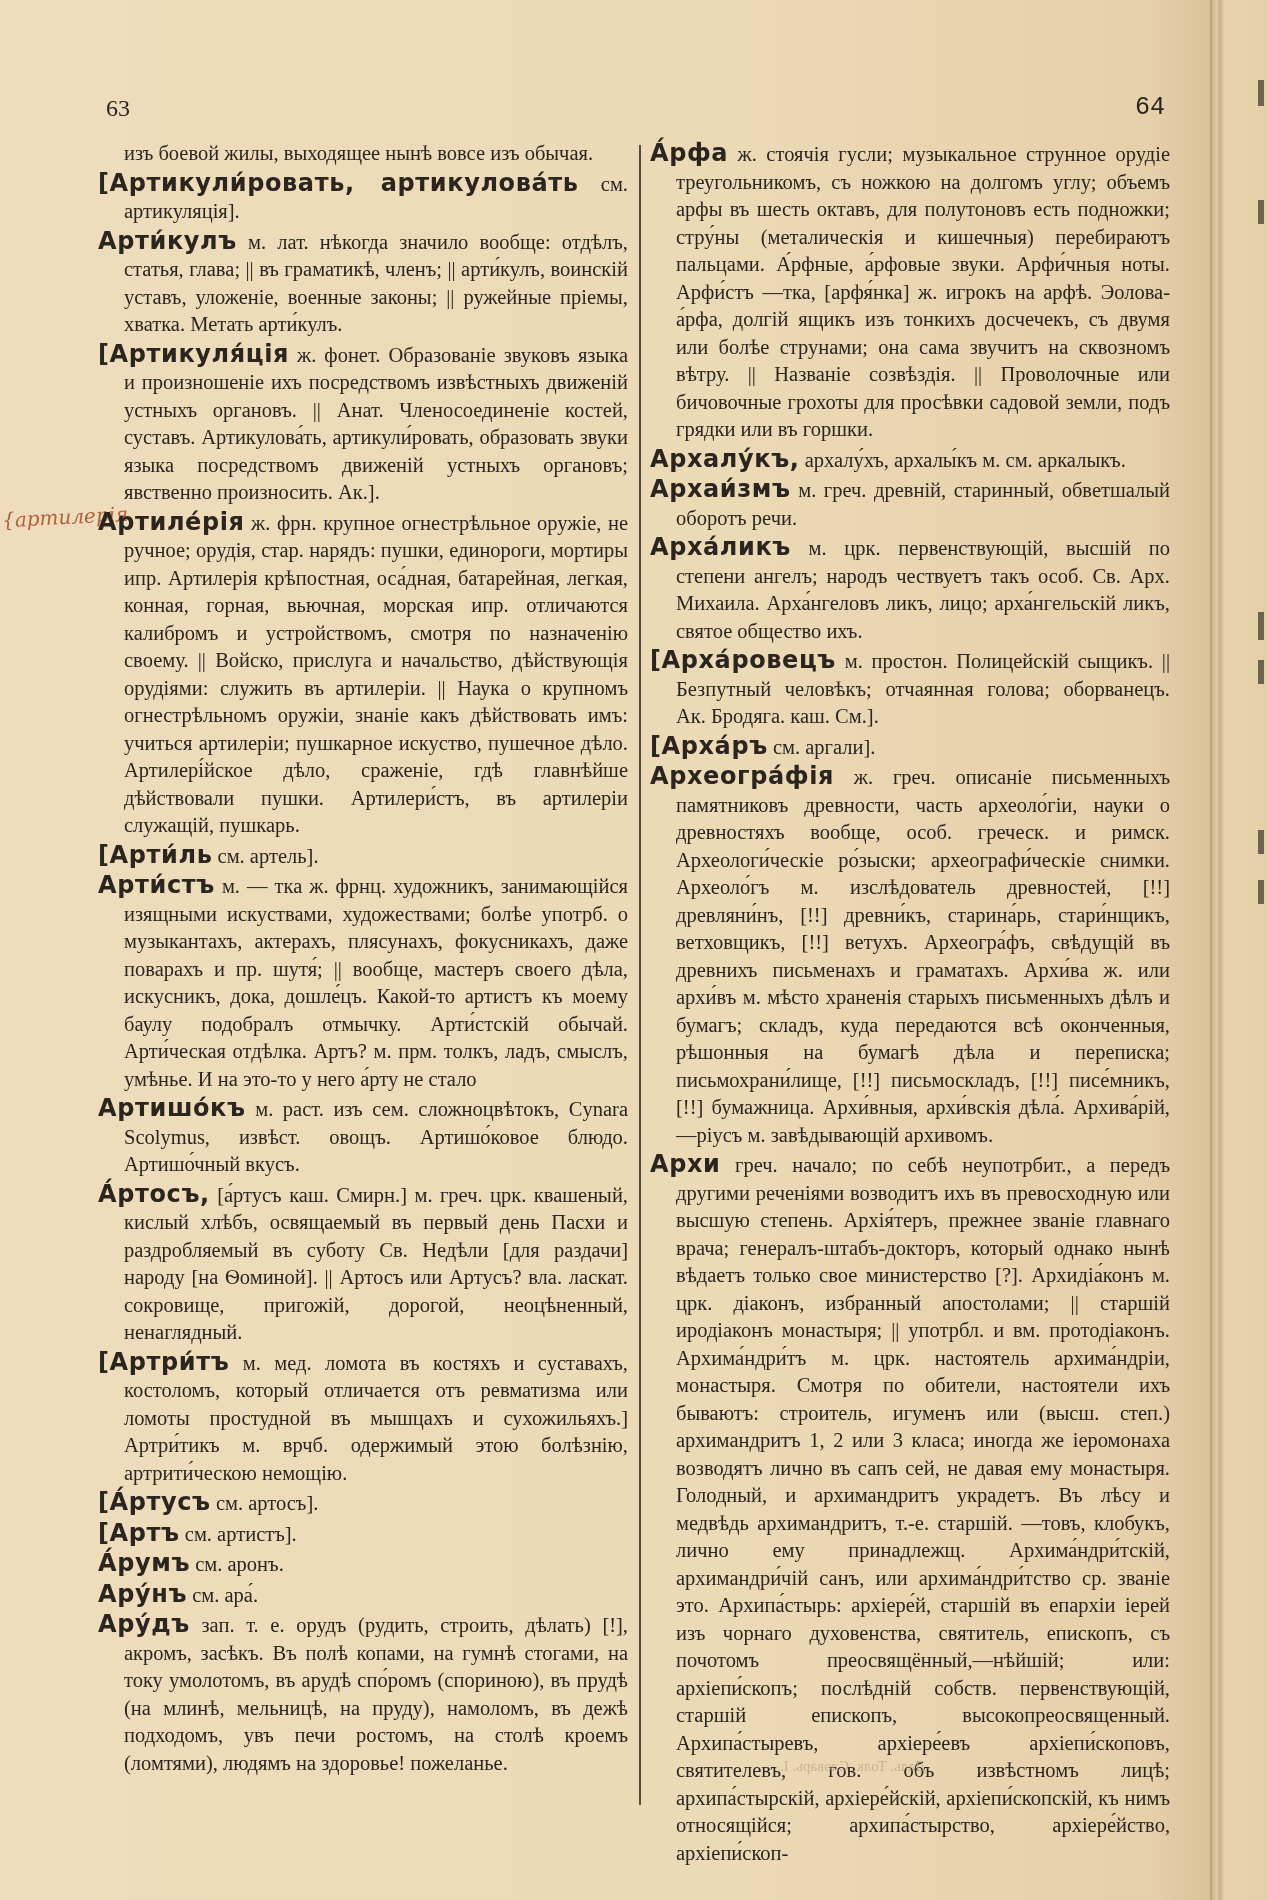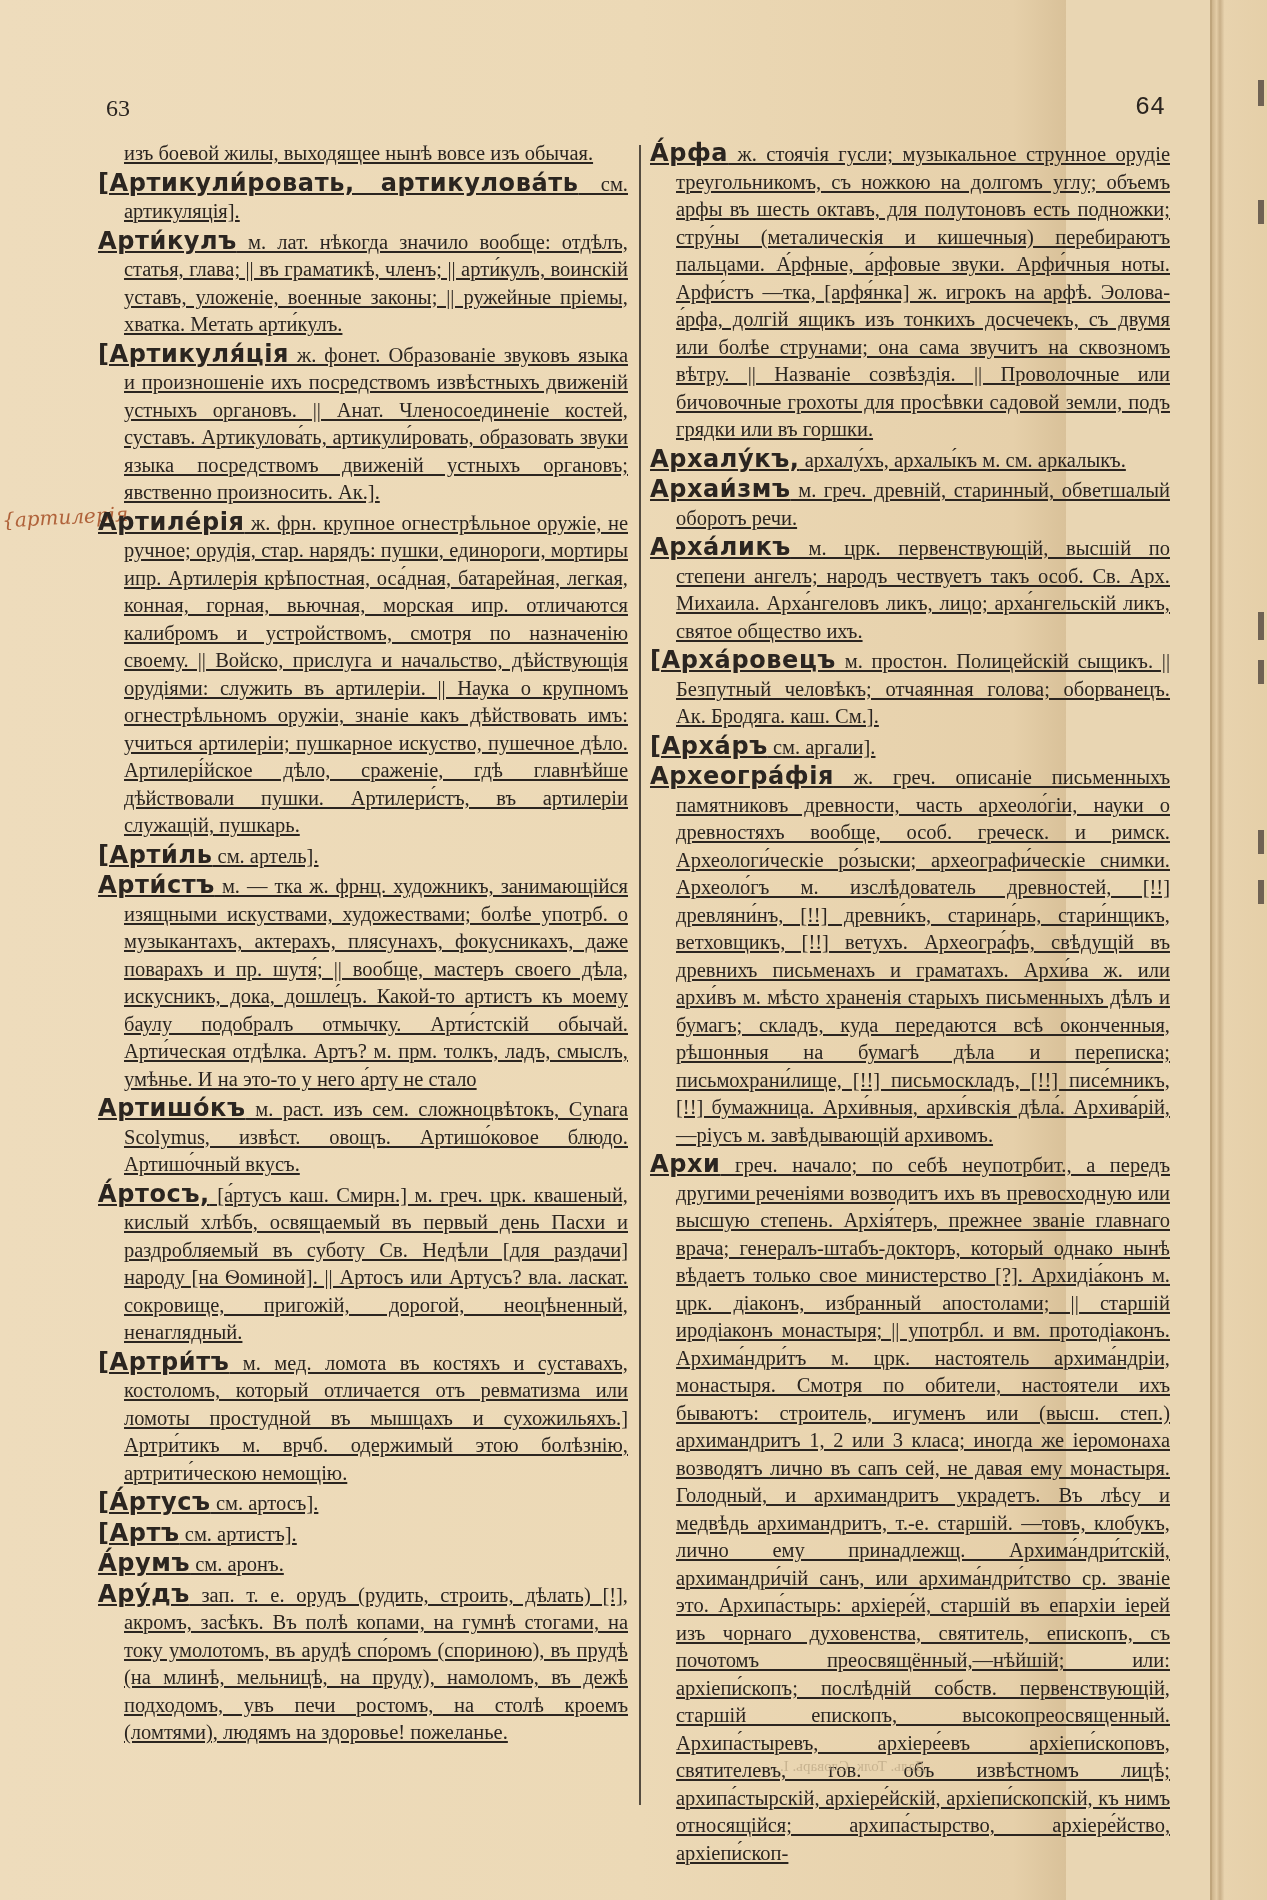--- a/index.html
+++ b/index.html
@@ -4,42 +4,42 @@
 <style>
   html, body { margin:0; padding:0; }
   body {
     width:1267px; height:1900px; overflow:hidden;
     background:#e9d6b3;
     font-family:"DejaVu Serif", serif;
     color:#2b2520;
     position:relative;
   }
   .page {
-    position:absolute; left:0; top:0; width:1066px; height:1900px;
+    position:absolute; left:0; top:0; width:1210px; height:1900px;
     background:linear-gradient(90deg,#eedcbc 0%,#ecd9b6 60%,#e6d0aa 95%,#d9c199 100%);
   }
   .edge {
     position:absolute; left:1210px; top:0; width:57px; height:1900px;
     background:linear-gradient(90deg,#cdb48c 0%,#e3cca6 8%,#c9b089 14%,#e8d3ae 22%,#e5cfa8 100%);
     border-left:2px solid #bfa57c;
   }
   .edge-marks { position:absolute; left:1258px; top:0; width:9px; height:1900px; }
   .edge-marks span { position:absolute; left:0; width:6px; background:#6f6253; }
 
   .header { position:absolute; top:95px; left:100px; width:1065px; height:40px; }
   .pnum-left { position:absolute; left:6px; top:0; font-size:24px; font-family:"Liberation Serif", serif; }
   .pnum-right { position:absolute; right:0; top:-2px; font-size:25px; font-family:Liberation Mono, monospace;margin-left:23px; }
   .running-title { position:absolute; left:0; right:0; text-align:center; top:2px; font-size:21px; letter-spacing:1.5px; font-family:"DejaVu Sans Mono", monospace; }
 
   .col { position:absolute; top:140px; font-family:"Liberation Serif", serif; font-size:20.5px; line-height:27.5px; text-align:justify; }
   .col-left { left:98px; width:530px; }
   .col-right { left:650px; width:520px; }
   .rule { position:absolute; left:639px; top:145px; width:2px; height:1660px; background:#3b332c; opacity:.85; }
 
-  .entry { text-indent:-26px; padding-left:26px; margin:0 0 2px 0;text-decoration:underline; }
+  .entry { text-indent:-26px; padding-left:26px; margin:0 0 2px 0; }
   .entry.cont { text-indent:0; }
   .hw { font-family:"DejaVu Sans", sans-serif; font-weight:bold; letter-spacing:.6px; font-size:24px; }
 
   .annotation {
     position:absolute; left:2px; top:505px; font-family:"DejaVu Serif", serif;
     font-style:italic; color:#b0623a; font-size:20px; transform:rotate(-3deg);
   }
   .ghost { position:absolute; left:780px; top:1758px; color:#b8a482; font-size:15px; transform:scaleX(-1); opacity:.7; font-family:"Liberation Serif", serif; }
 </style>
 </head>
@@ -61,20 +61,21 @@
       <p class="entry"><span class="hw">[Артикуля́ція</span><span> ж. фонет. Образованіе звуковъ языка и произношеніе ихъ посредствомъ извѣстныхъ движеній устныхъ органовъ. || Анат. Членосоединеніе костей, суставъ. Артикулова́ть, артикули́ровать, образовать звуки языка посредствомъ движеній устныхъ органовъ; явственно произносить. Ак.].</span></p>
       <p class="entry"><span class="hw">Артиле́рія</span><span> ж. фрн. крупное огнестрѣльное оружіе, не ручное; орудія, стар. нарядъ: пушки, единороги, мортиры ипр. Артилерія крѣпостная, оса́дная, батарейная, легкая, конная, горная, вьючная, морская ипр. отличаются калибромъ и устройствомъ, смотря по назначенію своему. || Войско, прислуга и начальство, дѣйствующія орудіями: служить въ артилеріи. || Наука о крупномъ огнестрѣльномъ оружіи, знаніе какъ дѣйствовать имъ: учиться артилеріи; пушкарное искуство, пушечное дѣло. Артилері́йское дѣло, сраженіе, гдѣ главнѣйше дѣйствовали пушки. Артилери́стъ, въ артилеріи служащій, пушкарь.</span></p>
       <p class="entry"><span class="hw">[Арти́ль</span><span> см. артель].</span></p>
       <p class="entry"><span class="hw">Арти́стъ</span><span> м. — тка ж. фрнц. художникъ, занимающійся изящными искуствами, художествами; болѣе употрб. о музыкантахъ, актерахъ, плясунахъ, фокусникахъ, даже поварахъ и пр. шутя́; || вообще, мастеръ своего дѣла, искусникъ, дока, дошле́цъ. Какой-то артистъ къ моему баулу подобралъ отмычку. Арти́стскій обычай. Арти́ческая отдѣлка. Артъ? м. прм. толкъ, ладъ, смыслъ, умѣнье. И на это-то у него а́рту не стало</span></p>
       <p class="entry"><span class="hw">Артишо́къ</span><span> м. раст. изъ сем. сложноцвѣтокъ, Cynara Scolymus, извѣст. овощъ. Артишо́ковое блюдо. Артишо́чный вкусъ.</span></p>
       <p class="entry"><span class="hw">А́ртосъ,</span><span> [а́ртусъ каш. Смирн.] м. греч. црк. квашеный, кислый хлѣбъ, освящаемый въ первый день Пасхи и раздробляемый въ суботу Св. Недѣли [для раздачи] народу [на Ѳоминой]. || Артосъ или Артусъ? вла. ласкат. сокровище, пригожій, дорогой, неоцѣненный, ненаглядный.</span></p>
       <p class="entry"><span class="hw">[Артри́тъ</span><span> м. мед. ломота въ костяхъ и суставахъ, костоломъ, который отличается отъ ревматизма или ломоты простудной въ мышцахъ и сухожильяхъ.] Артри́тикъ м. врчб. одержимый этою болѣзнію, артрити́ческою немощію.</span></p>
       <p class="entry"><span class="hw">[А́ртусъ</span><span> см. артосъ].</span></p>
       <p class="entry"><span class="hw">[Артъ</span><span> см. артистъ].</span></p>
       <p class="entry"><span class="hw">А́румъ</span><span> см. аронъ.</span></p>
+      <p class="entry"><span class="hw">Ару́нъ</span><span> см. ара́.</span></p>
       <p class="entry"><span class="hw">Ару́дъ</span><span> зап. т. е. орудъ (рудить, строить, дѣлать) [!], акромъ, засѣкъ. Въ полѣ копами, на гумнѣ стогами, на току умолотомъ, въ арудѣ спо́ромъ (спориною), въ прудѣ (на млинѣ, мельницѣ, на пруду), намоломъ, въ дежѣ подходомъ, увъ печи ростомъ, на столѣ кроемъ (ломтями), людямъ на здоровье! пожеланье.</span></p>
     </div>
   <div class="rule"></div>
   <div class="col col-right" id="col-right">
       <p class="entry"><span class="hw">А́рфа</span><span> ж. стоячія гусли; музыкальное струнное орудіе треугольникомъ, съ ножкою на долгомъ углу; объемъ арфы въ шесть октавъ, для полутоновъ есть подножки; стру́ны (металическія и кишечныя) перебираютъ пальцами. А́рфные, а́рфовые звуки. Арфи́чныя ноты. Арфи́стъ —тка, [арфя́нка] ж. игрокъ на арфѣ. Эолова-а́рфа, долгій ящикъ изъ тонкихъ досчечекъ, съ двумя или болѣе струнами; она сама звучитъ на сквозномъ вѣтру. || Названіе созвѣздія. || Проволочные или бичовочные грохоты для просѣвки садовой земли, подъ грядки или въ горшки.</span></p>
       <p class="entry"><span class="hw">Архалу́къ,</span><span> архалу́хъ, архалы́къ м. см. аркалыкъ.</span></p>
       <p class="entry"><span class="hw">Архаи́змъ</span><span> м. греч. древній, старинный, обветшалый оборотъ речи.</span></p>
       <p class="entry"><span class="hw">Арха́ликъ</span><span> м. црк. первенствующій, высшій по степени ангелъ; народъ чествуетъ такъ особ. Св. Арх. Михаила. Арха́нгеловъ ликъ, лицо; арха́нгельскій ликъ, святое общество ихъ.</span></p>
       <p class="entry"><span class="hw">[Арха́ровецъ</span><span> м. простон. Полицейскій сыщикъ. || Безпутный человѣкъ; отчаянная голова; оборванецъ. Ак. Бродяга. каш. См.].</span></p>
       <p class="entry"><span class="hw">[Арха́ръ</span><span> см. аргали].</span></p>

